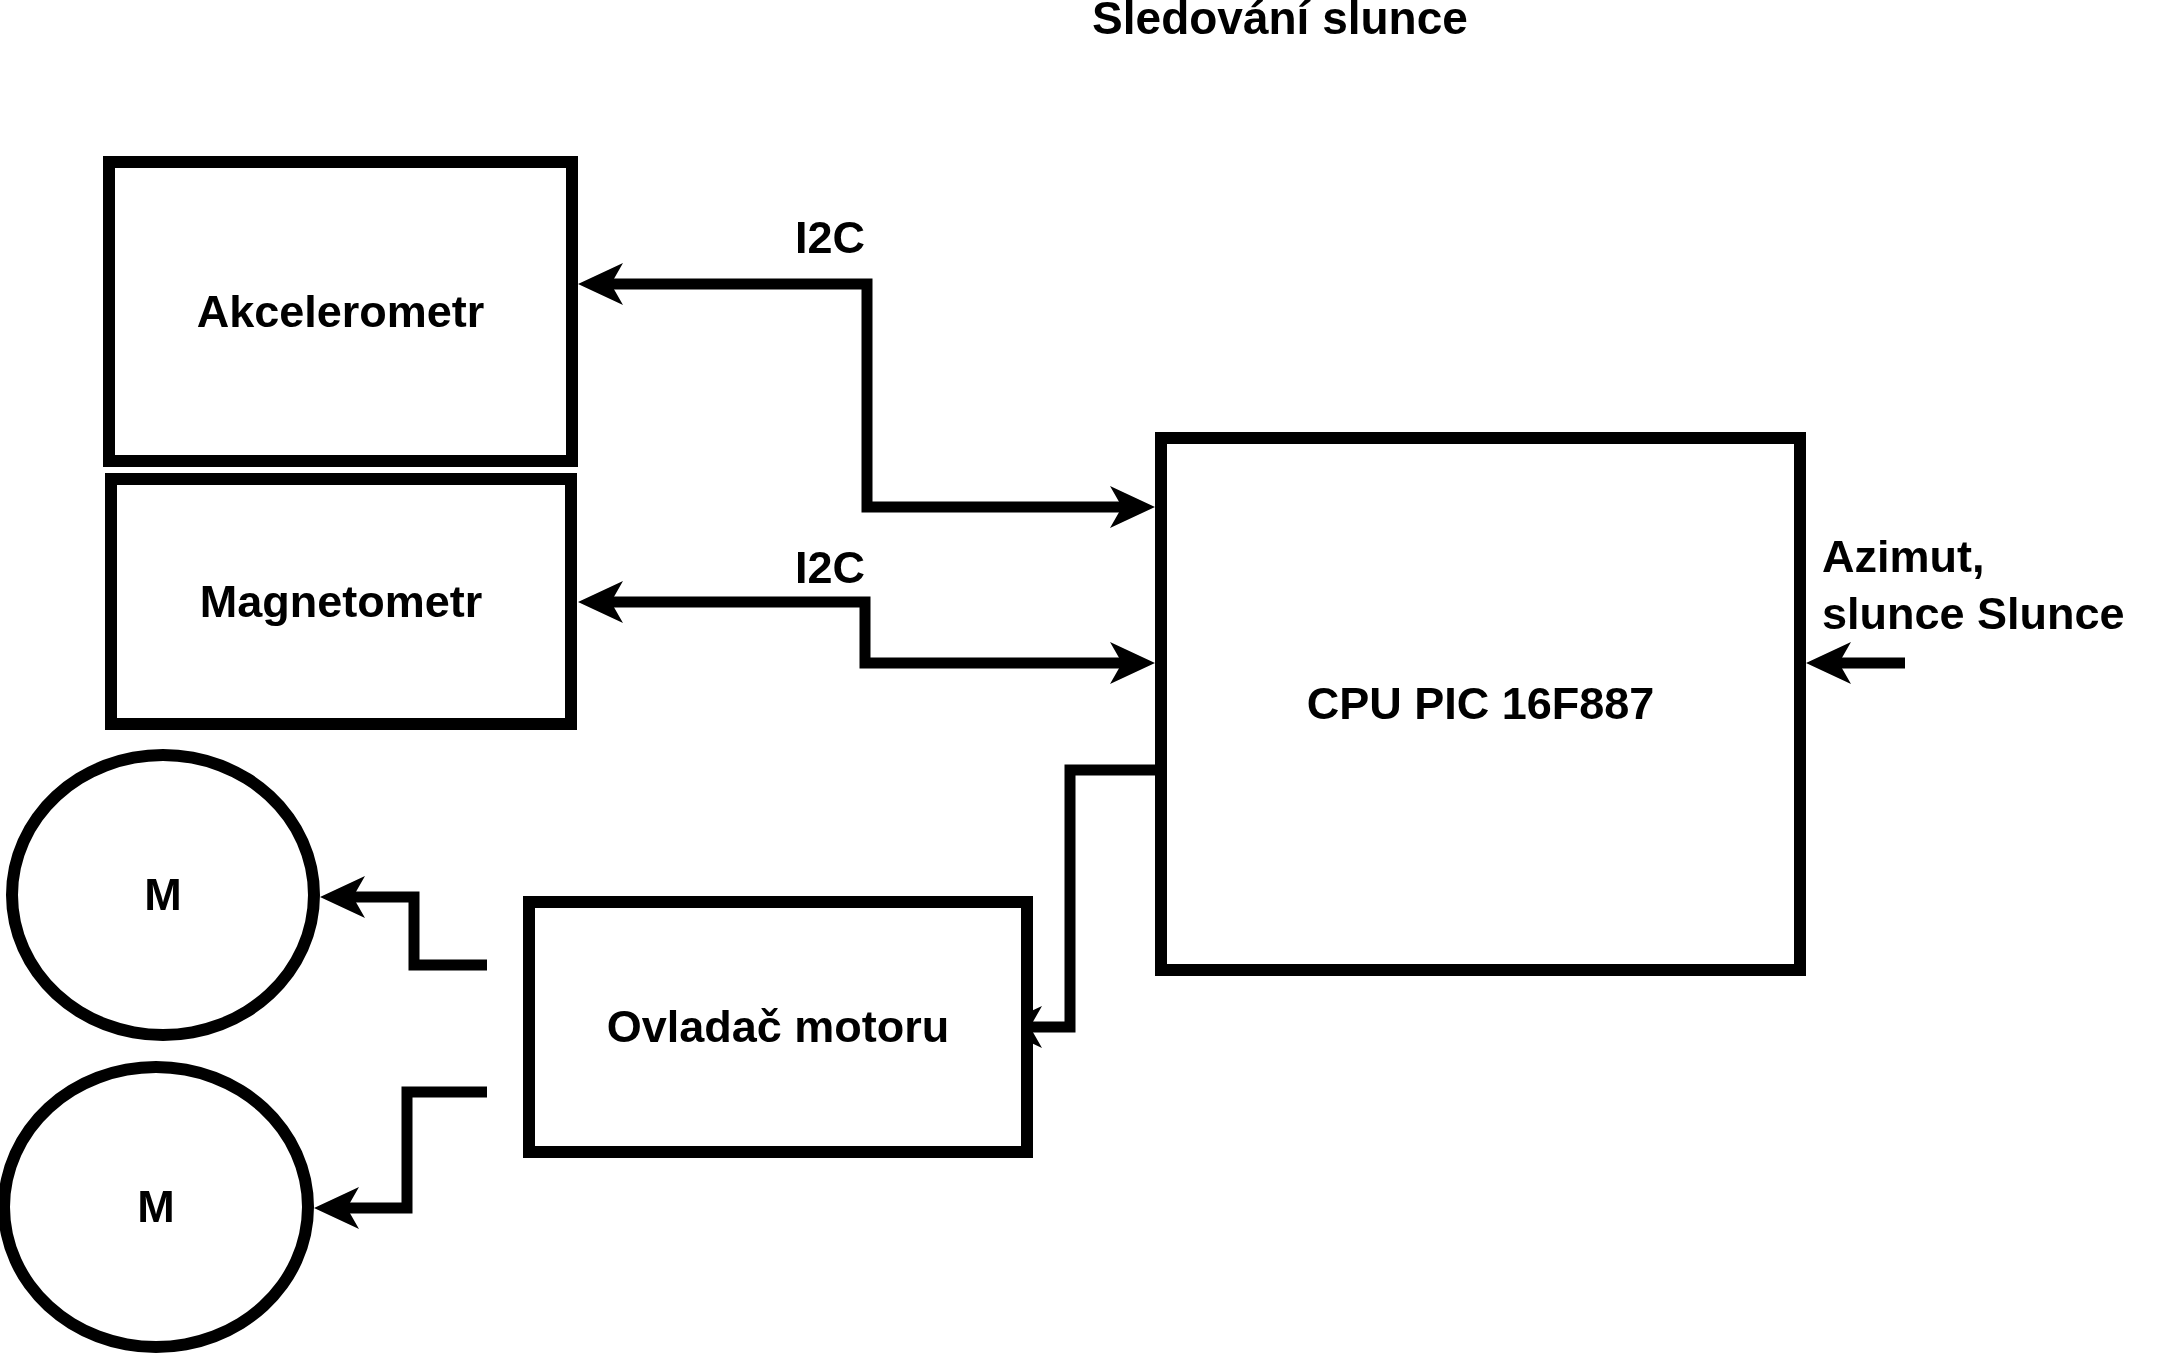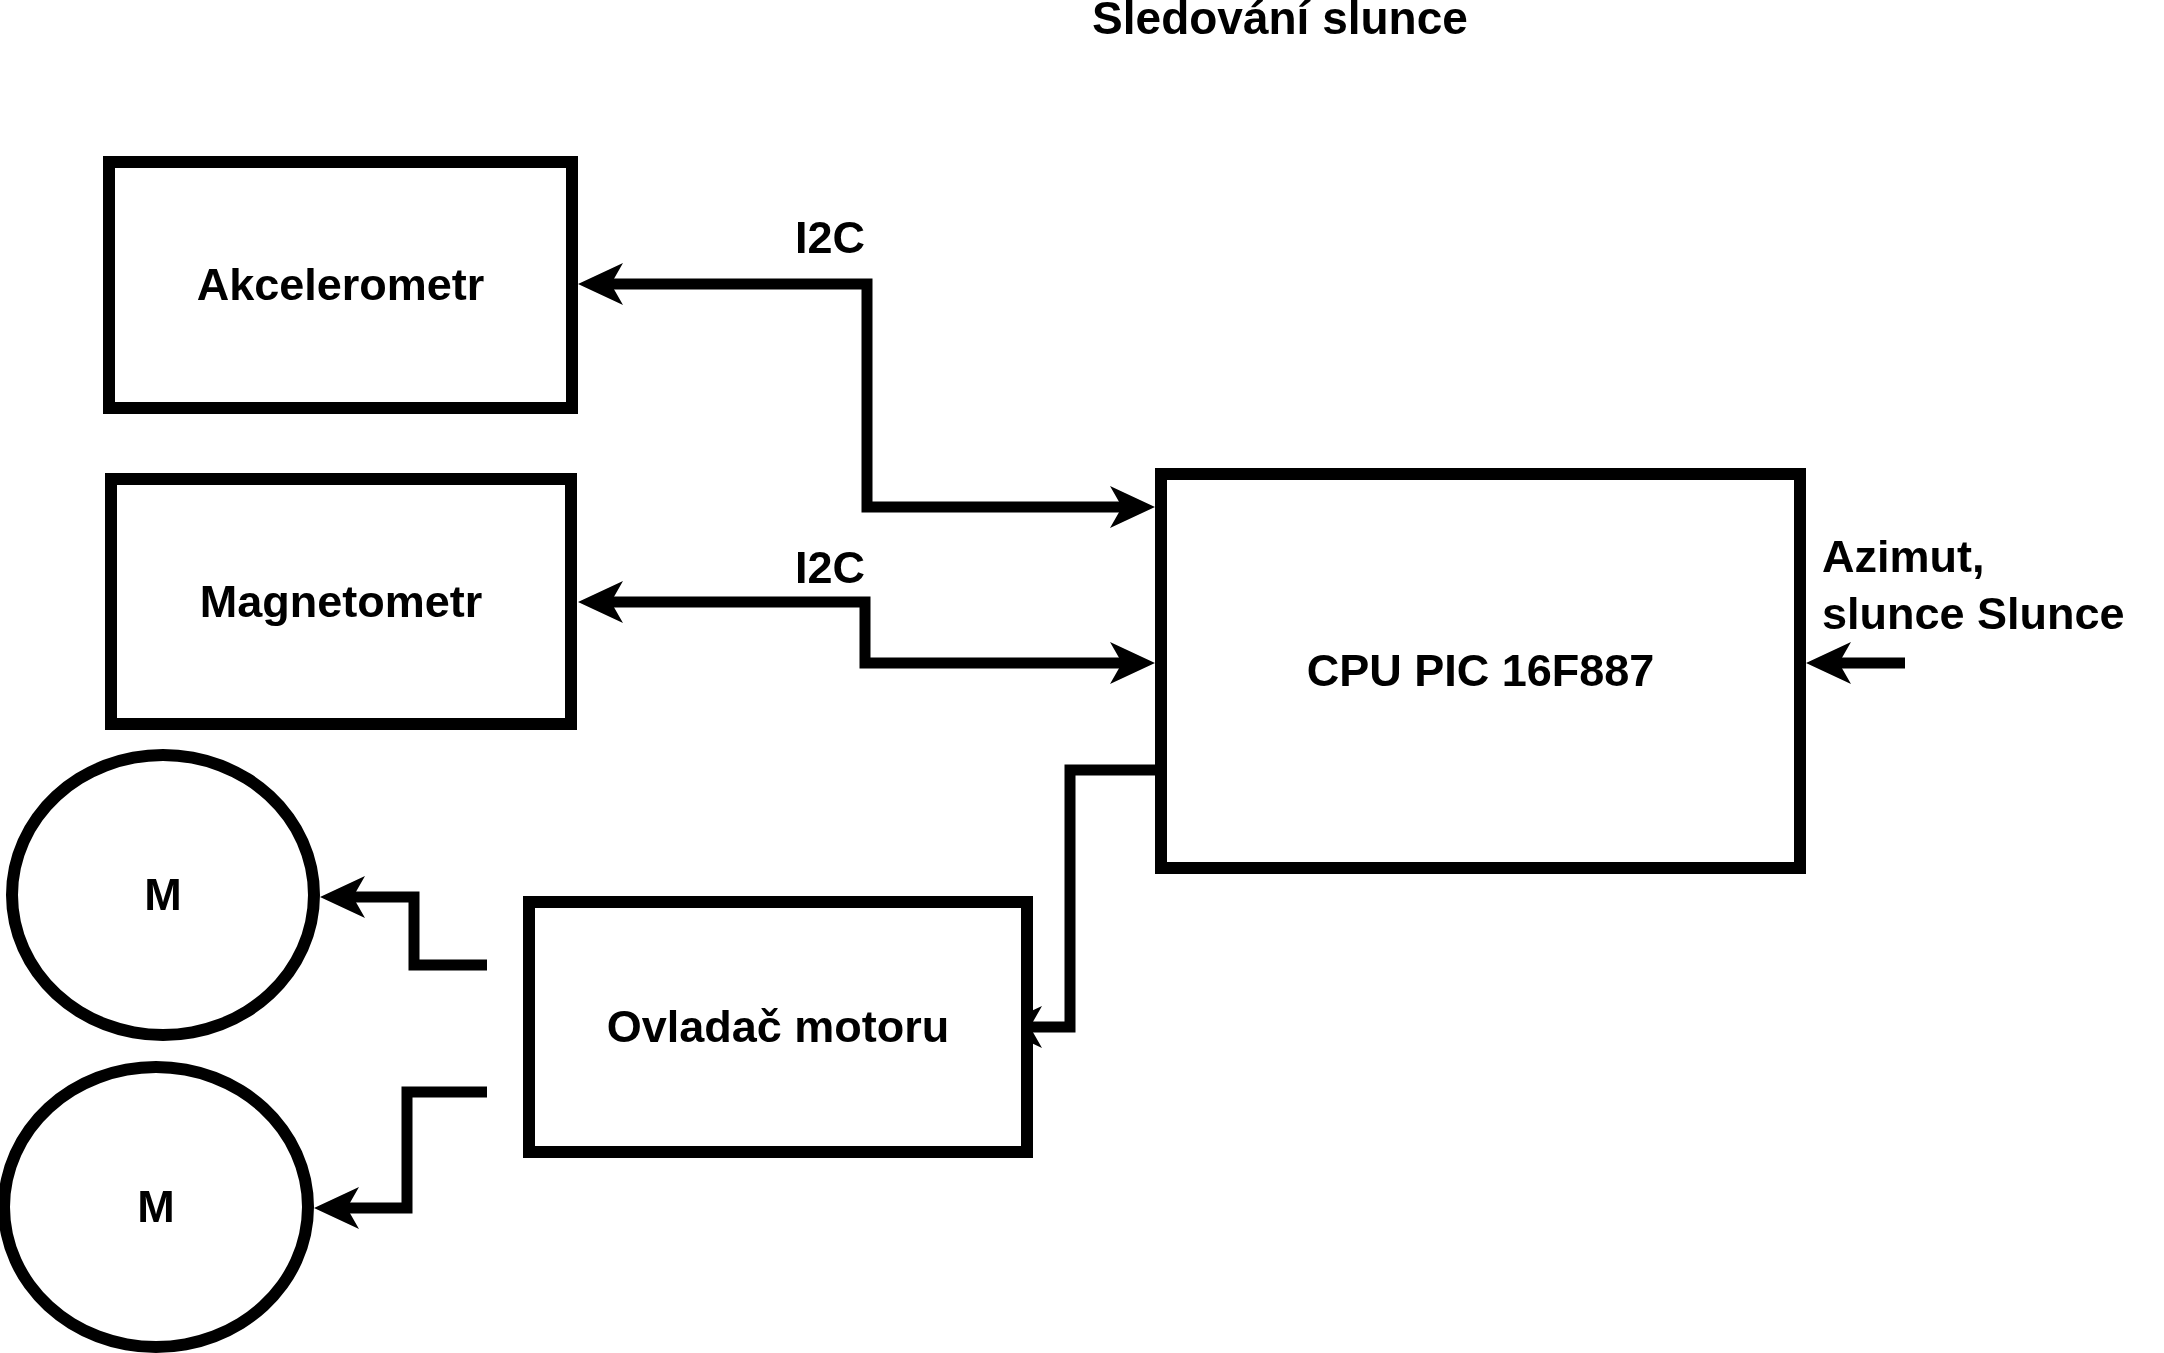--- a/index.html
+++ b/index.html
@@ -23,23 +23,23 @@
     box-sizing: border-box;
     border: 12px solid #000000;
     background: #ffffff;
     display: flex;
     align-items: center;
     justify-content: center;
     font-size: 45px;
     line-height: 1.1;
     white-space: nowrap;
   }
-  .rect-accel  { left: 103px;  top: 156px;  width: 475px; height: 258px; }
+  .rect-accel  { left: 103px;  top: 156px;  width: 475px; height: 311px; }
   .rect-magnet { left: 105px;  top: 473px;  width: 472px; height: 257px; }
-  .rect-cpu    { left: 1155px; top: 468px;  width: 651px; height: 406px; }
+  .rect-cpu    { left: 1155px; top: 432px;  width: 651px; height: 544px; }
   .rect-driver { left: 487px;  top: 896px;  width: 510px; height: 262px; margin-left: 36px; }
   .ellipse { border-radius: 50%; }
   .motor-top    { left: 6px;  top: 749px;  width: 314px; height: 292px; }
   .motor-bottom { left: -2px; top: 1061px; width: 316px; height: 292px; }
   .label {
     position: absolute;
     font-size: 45px;
     white-space: nowrap;
   }
   .title-label {

